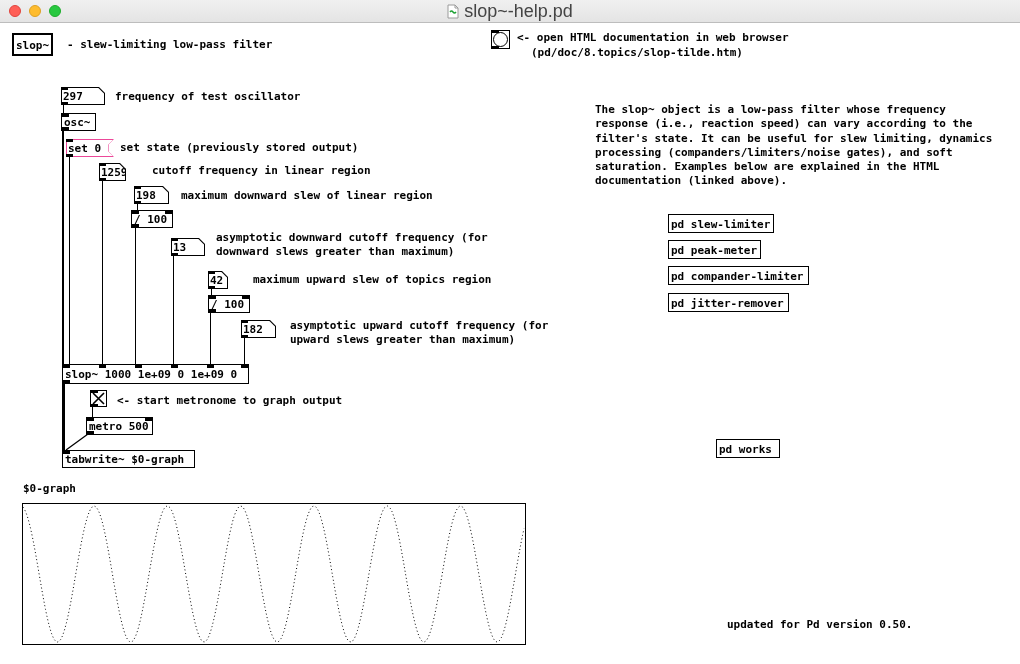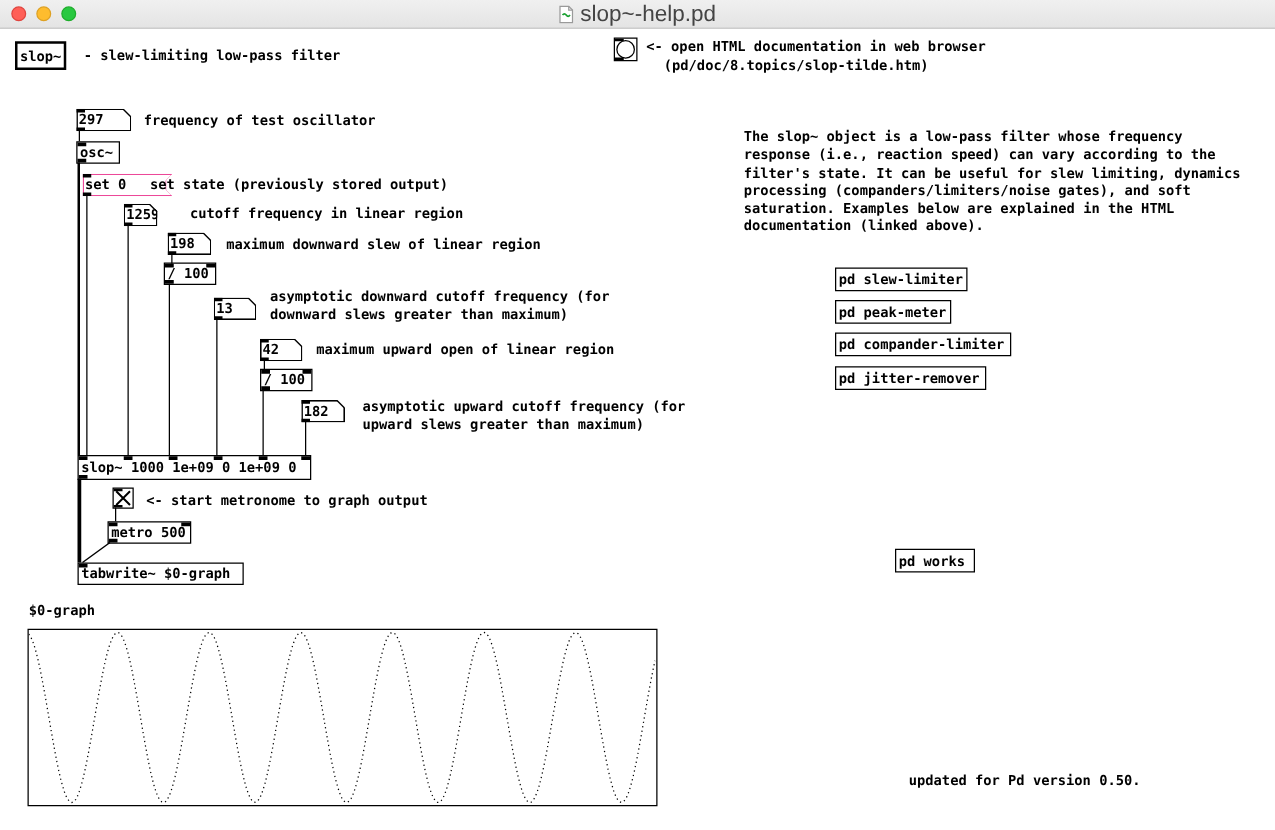--- a/index.html
+++ b/index.html
@@ -18,21 +18,21 @@
   
   .obj{position:absolute;background:#fff;border:1px solid #000;box-sizing:border-box;}
   .obj .txt,.nbx .txt,.msg .txt{position:absolute;left:2px;top:50%;transform:translateY(-50%);white-space:pre;z-index:3;}
   
   .nbx{position:absolute;background:#000;
        clip-path:polygon(0 0,calc(100% - 6px) 0,100% 6px,100% 100%,0 100%);}
   .nbx .fill{position:absolute;inset:1px;background:#fff;
        clip-path:polygon(0 0,calc(100% - 5.6px) 0,100% 5.6px,100% 100%,0 100%);}
   
   .msg{position:absolute;background:#ec4899;
-       clip-path:polygon(0 0,100% 0,calc(100% - 5px) 5px,calc(100% - 5px) calc(100% - 5px),100% 100%,0 100%);padding-left:24px;}
+       clip-path:polygon(0 0,100% 0,calc(100% - 5px) 5px,calc(100% - 5px) calc(100% - 5px),100% 100%,0 100%);}
   .msg .fill{position:absolute;inset:1px;background:#fff;
        clip-path:polygon(0 0,100% 0,calc(100% - 4.6px) 4.6px,calc(100% - 4.6px) calc(100% - 4.6px),100% 100%,0 100%);}
   
   .nub{position:absolute;width:7px;height:3px;background:#000;z-index:4;}
   .nub.tl{left:0;top:0}.nub.tr{right:0;top:0}.nub.bl{left:0;bottom:0}
   
   .c{position:absolute;width:1px;background:#000;}
   .c2{position:absolute;width:2px;background:#000;}
   .c3{position:absolute;width:3px;background:#000;}
   
@@ -143,27 +143,27 @@
 
   <div class="nbx" style="left:171px;top:238px;width:34px;height:18px;">
     <div class="fill"></div>
     <span class="txt">13</span>
     <i class="nub tl"></i>
     <i class="nub bl"></i>
   </div>
   <div class="cm" style="left:216px;top:231px;">asymptotic downward cutoff frequency (for
 downward slews greater than maximum)</div>
 
-  <div class="nbx" style="left:208px;top:271px;width:34px;height:18px;">
+  <div class="nbx" style="left:208px;top:271px;width:20px;height:18px;">
     <div class="fill"></div>
     <span class="txt">42</span>
     <i class="nub tl"></i>
     <i class="nub bl"></i>
   </div>
-  <div class="cm" style="left:253px;top:273px;">maximum upward open of linear region</div>
+  <div class="cm" style="left:253px;top:273px;">maximum upward slew of topics region</div>
 
   <div class="obj" style="left:208px;top:295px;width:42px;height:18px;">
     <span class="txt">/ 100</span>
     <i class="nub tl"></i>
     <i class="nub tr"></i>
     <i class="nub bl"></i>
   </div>
 
   <div class="nbx" style="left:241px;top:320px;width:35px;height:18px;text-align:right;">
     <div class="fill"></div>

